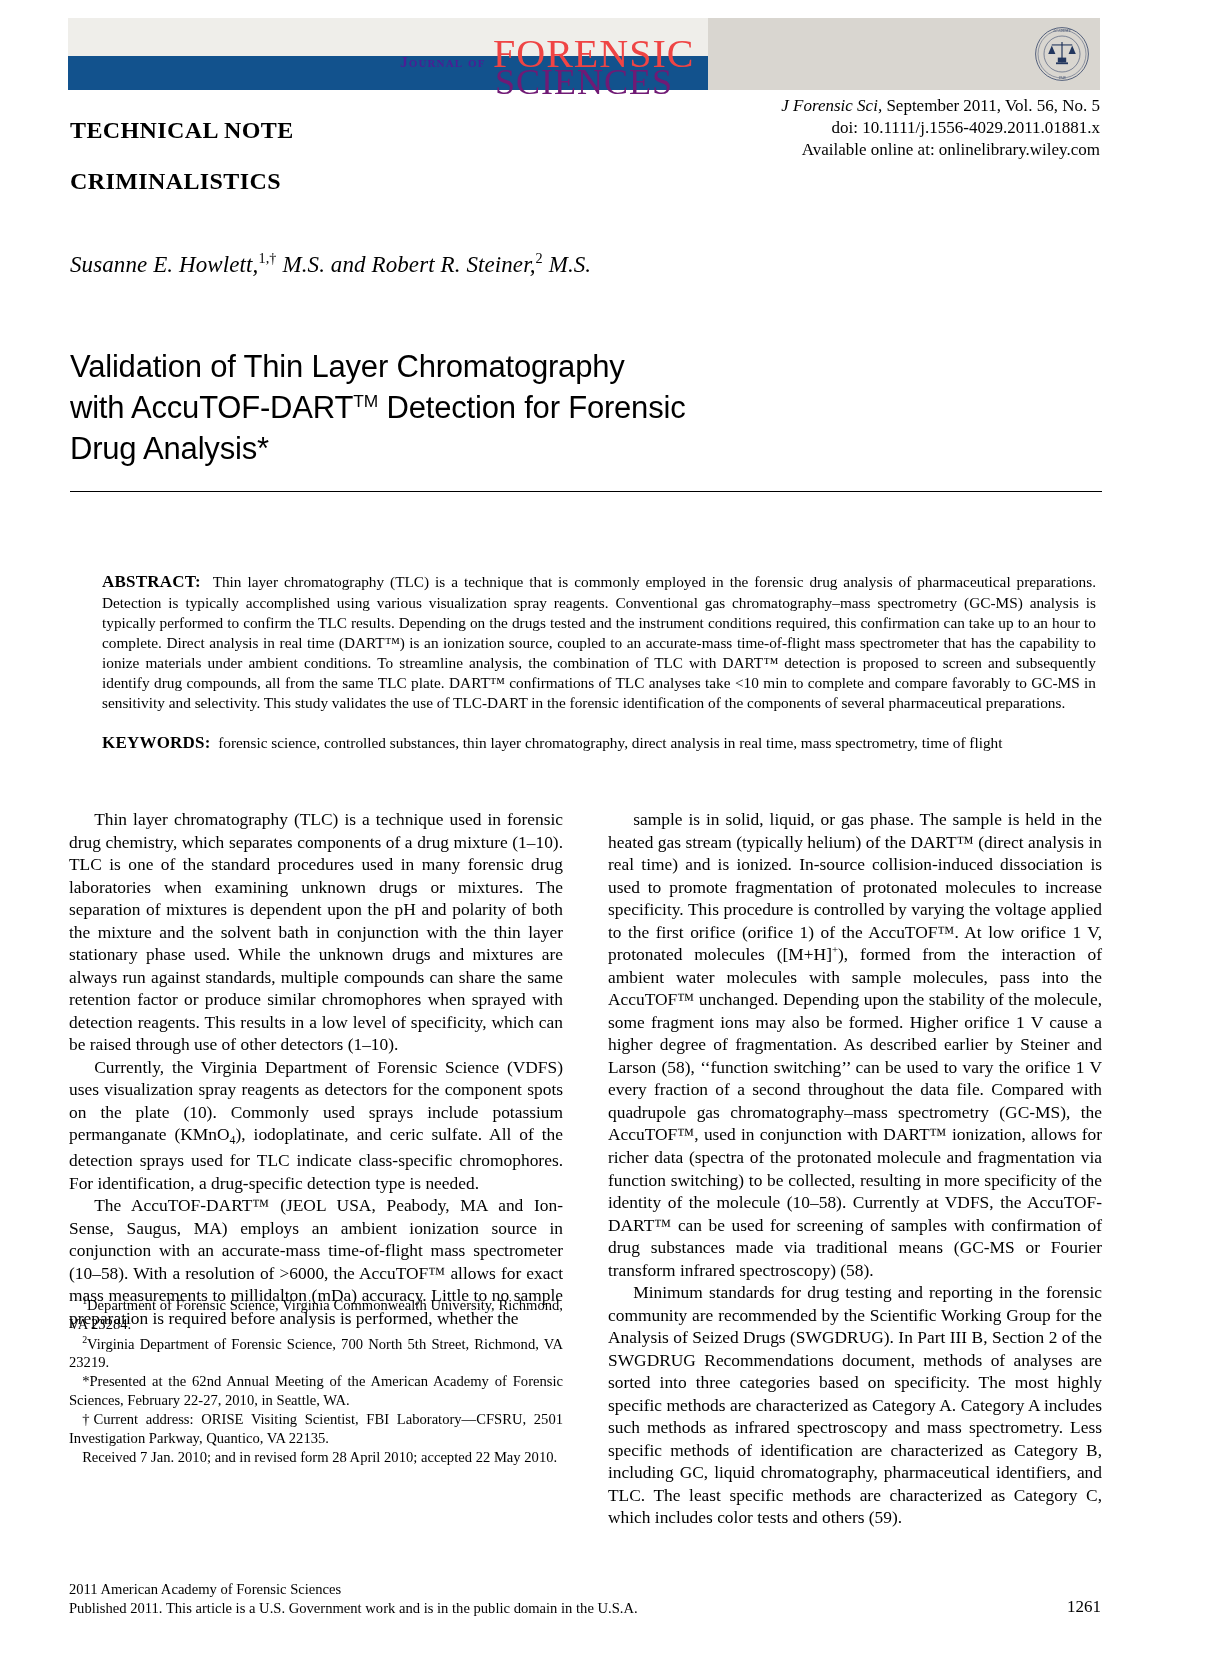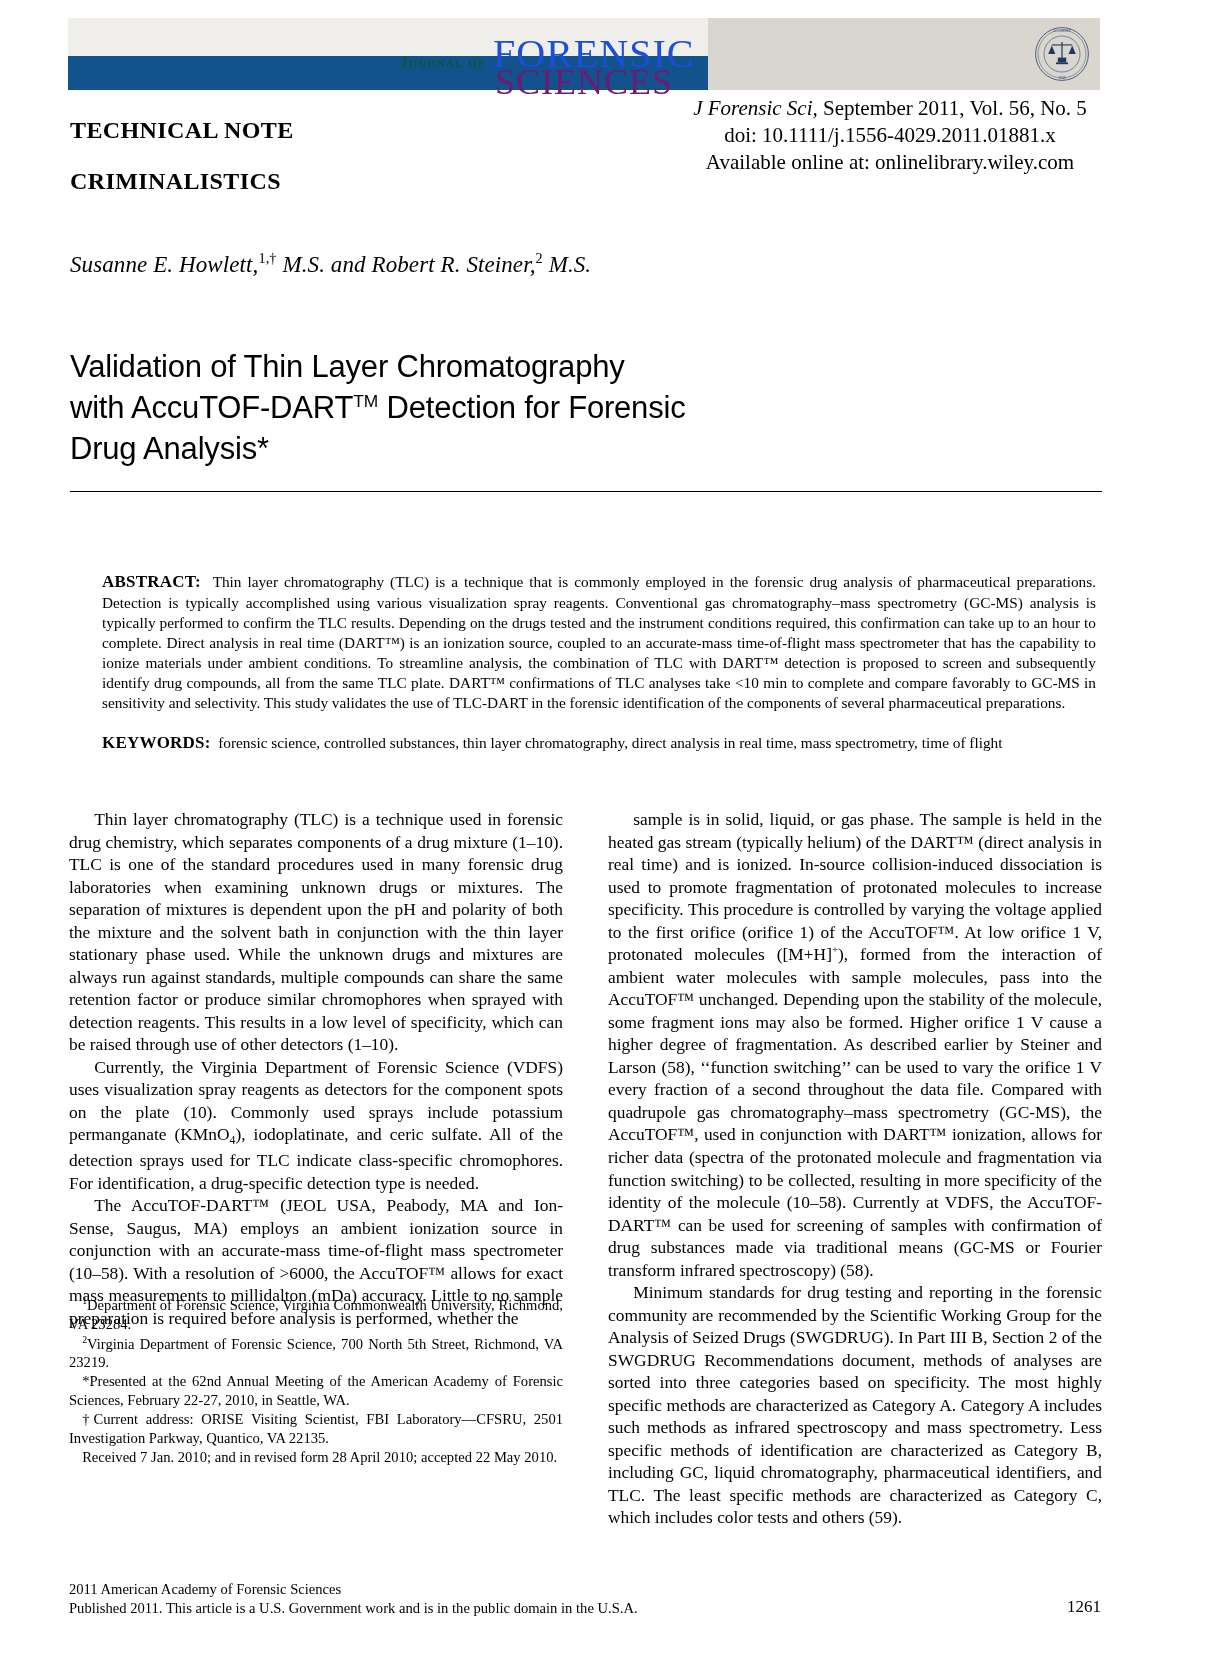--- a/index.html
+++ b/index.html
@@ -52,33 +52,33 @@
     height: 34px;
     background: #12528d;
   }
   .mast-journal-of {
     position: absolute;
     left: 332px;
     top: 36px;
     font-family: "Liberation Serif", serif;
     font-size: 15.5px;
     letter-spacing: 1.1px;
-    color: #14532d;
+    color: #4c1d95;
     font-variant: small-caps;
     font-weight: bold;
     line-height: 1;
   }
   .mast-forensic {
     position: absolute;
     left: 425px;
     top: 16px;
     font-family: "Liberation Serif", serif;
     font-size: 40px;
     letter-spacing: 1px;
-    color: #1d4ed8;
+    color: #ef4444;
     line-height: 1;
   }
   .mast-sciences {
     position: absolute;
     left: 427px;
     top: 46px;
     font-family: "Liberation Serif", serif;
     font-size: 36px;
     letter-spacing: 1px;
     color: #701a75;
@@ -91,22 +91,22 @@
     width: 60px;
     height: 60px;
   }
 
   
   .header-meta {
     position: absolute;
     right: 119px;
     top: 95px;
     width: 420px;
-    text-align: center;
-    font-size: 21px;
+    text-align: right;
+    font-size: 17px;
     line-height: 1.28;
   }
   .header-meta .hm-line { display: block; white-space: nowrap; }
   .header-meta .ital { font-style: italic; }
 
   .section-kicker {
     position: absolute;
     left: 70px;
     font-family: "Liberation Serif", serif;
     font-weight: bold;

